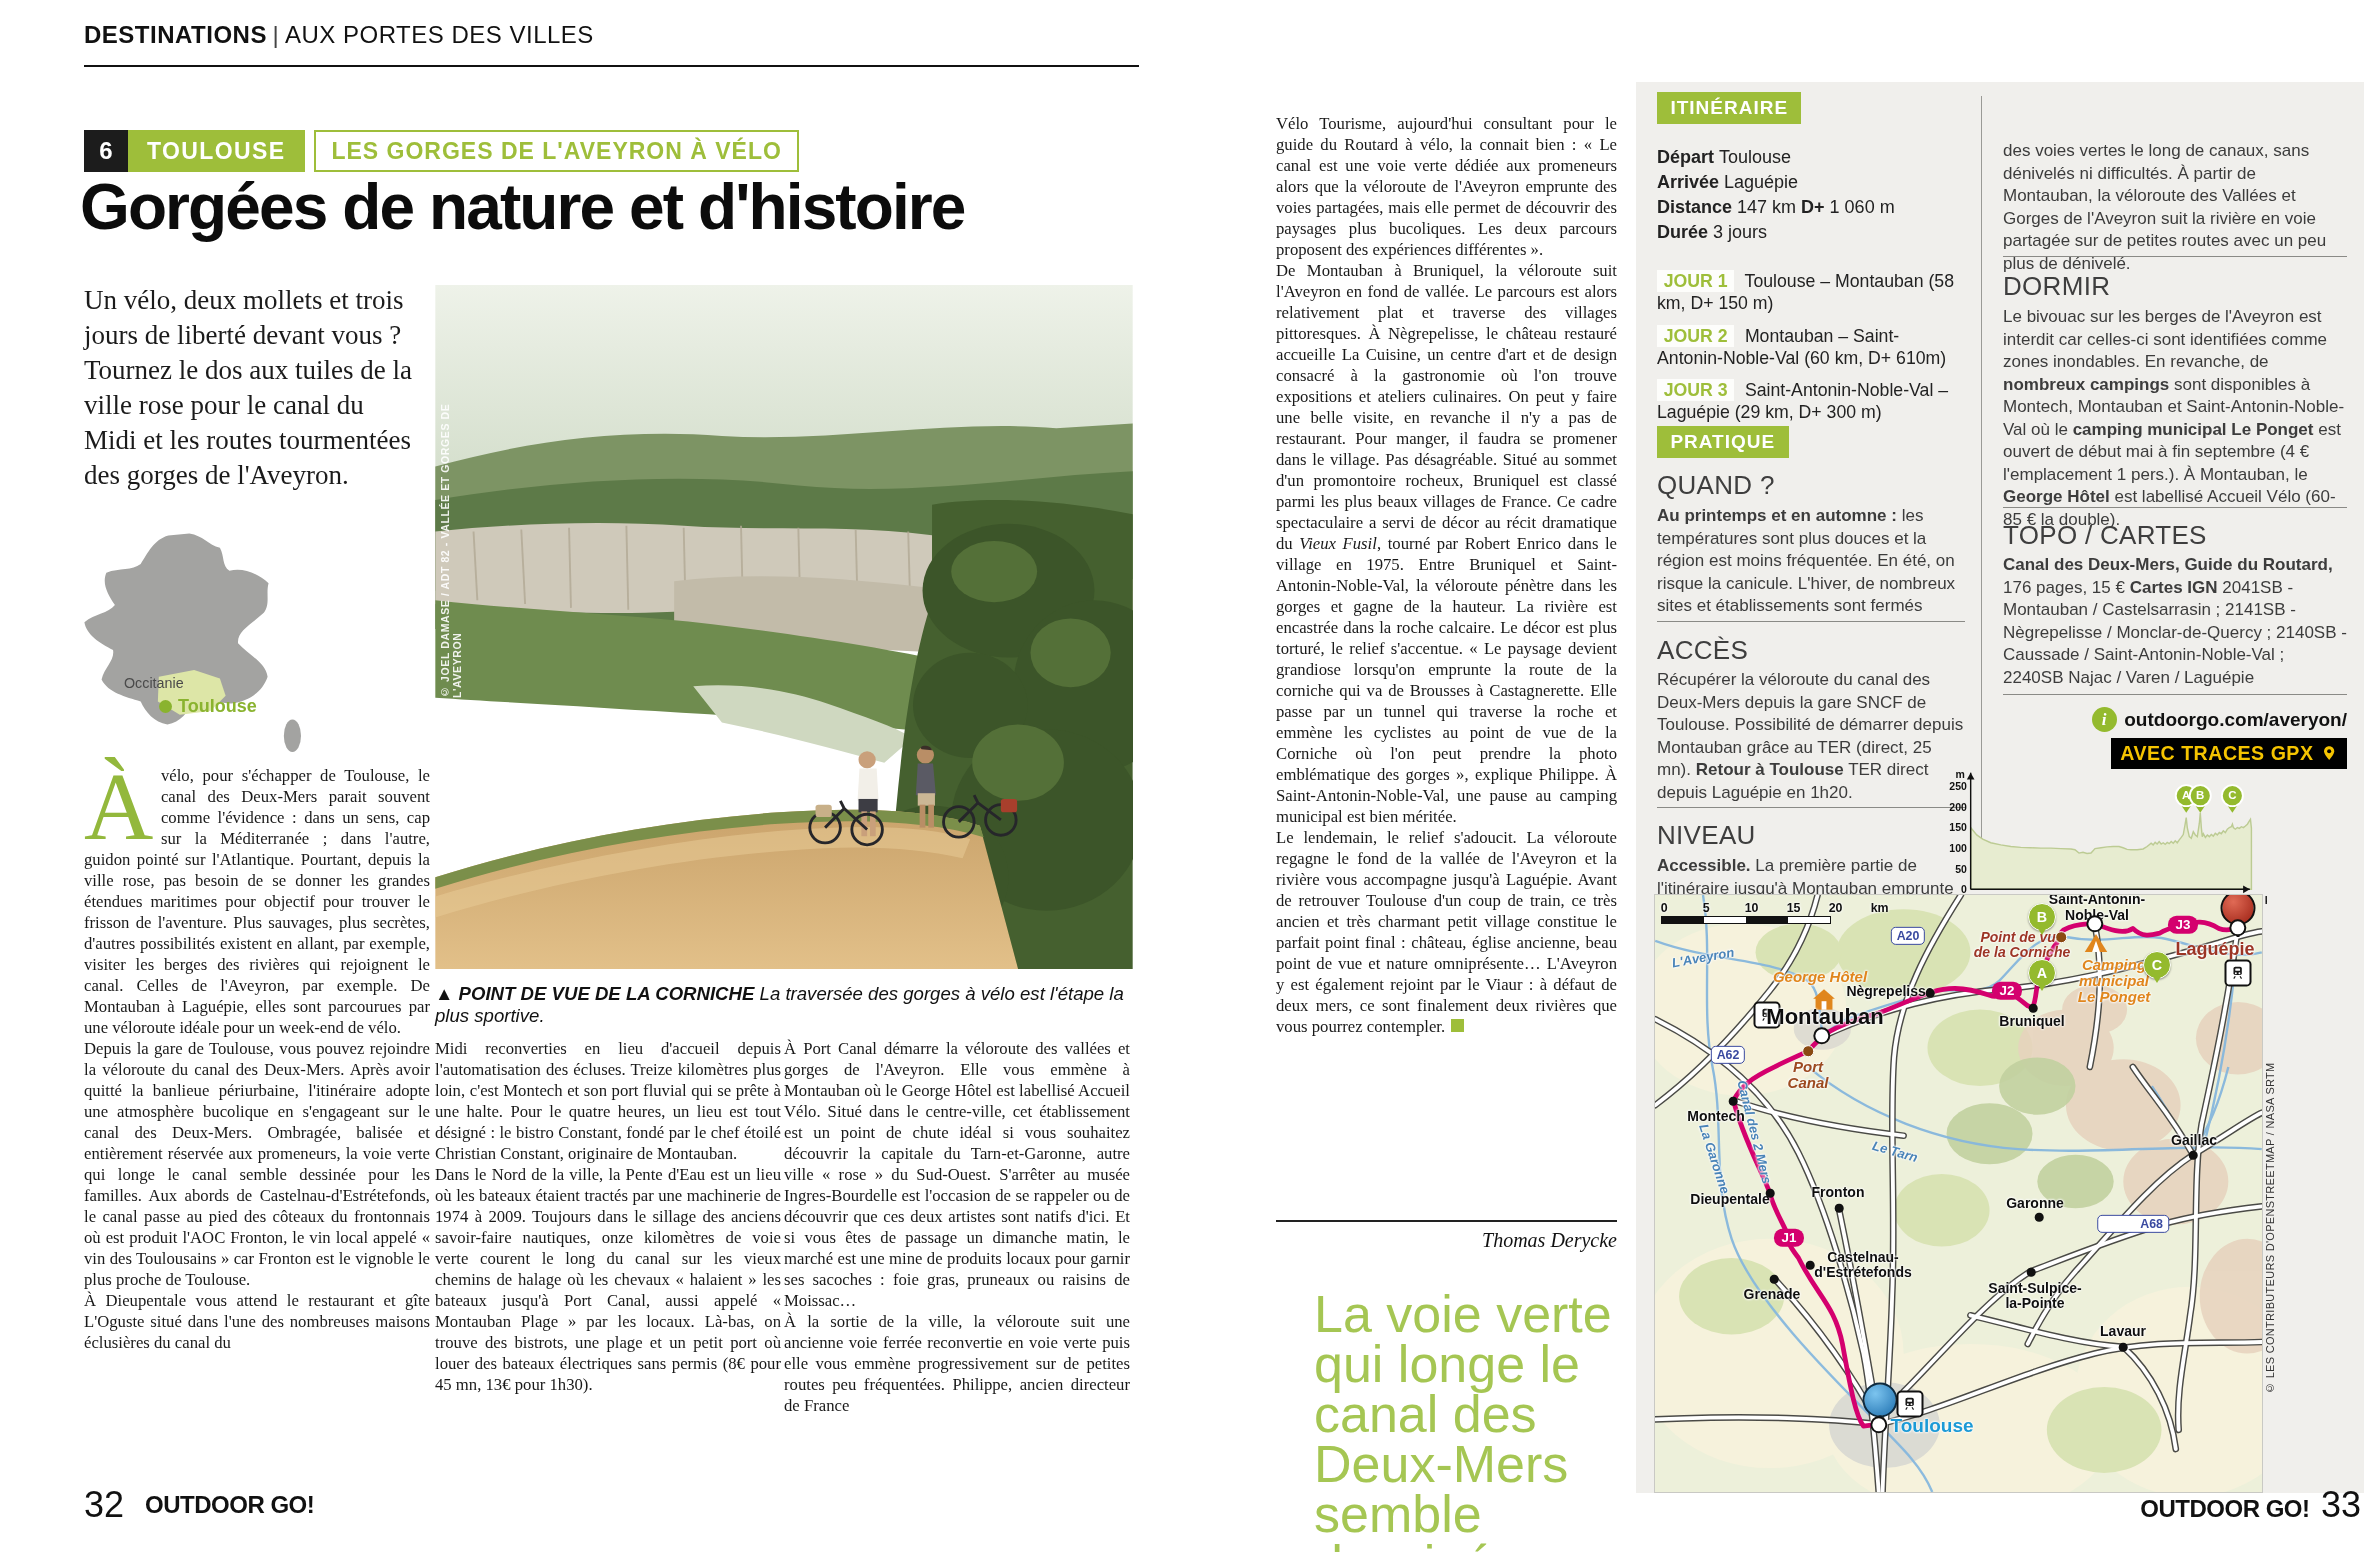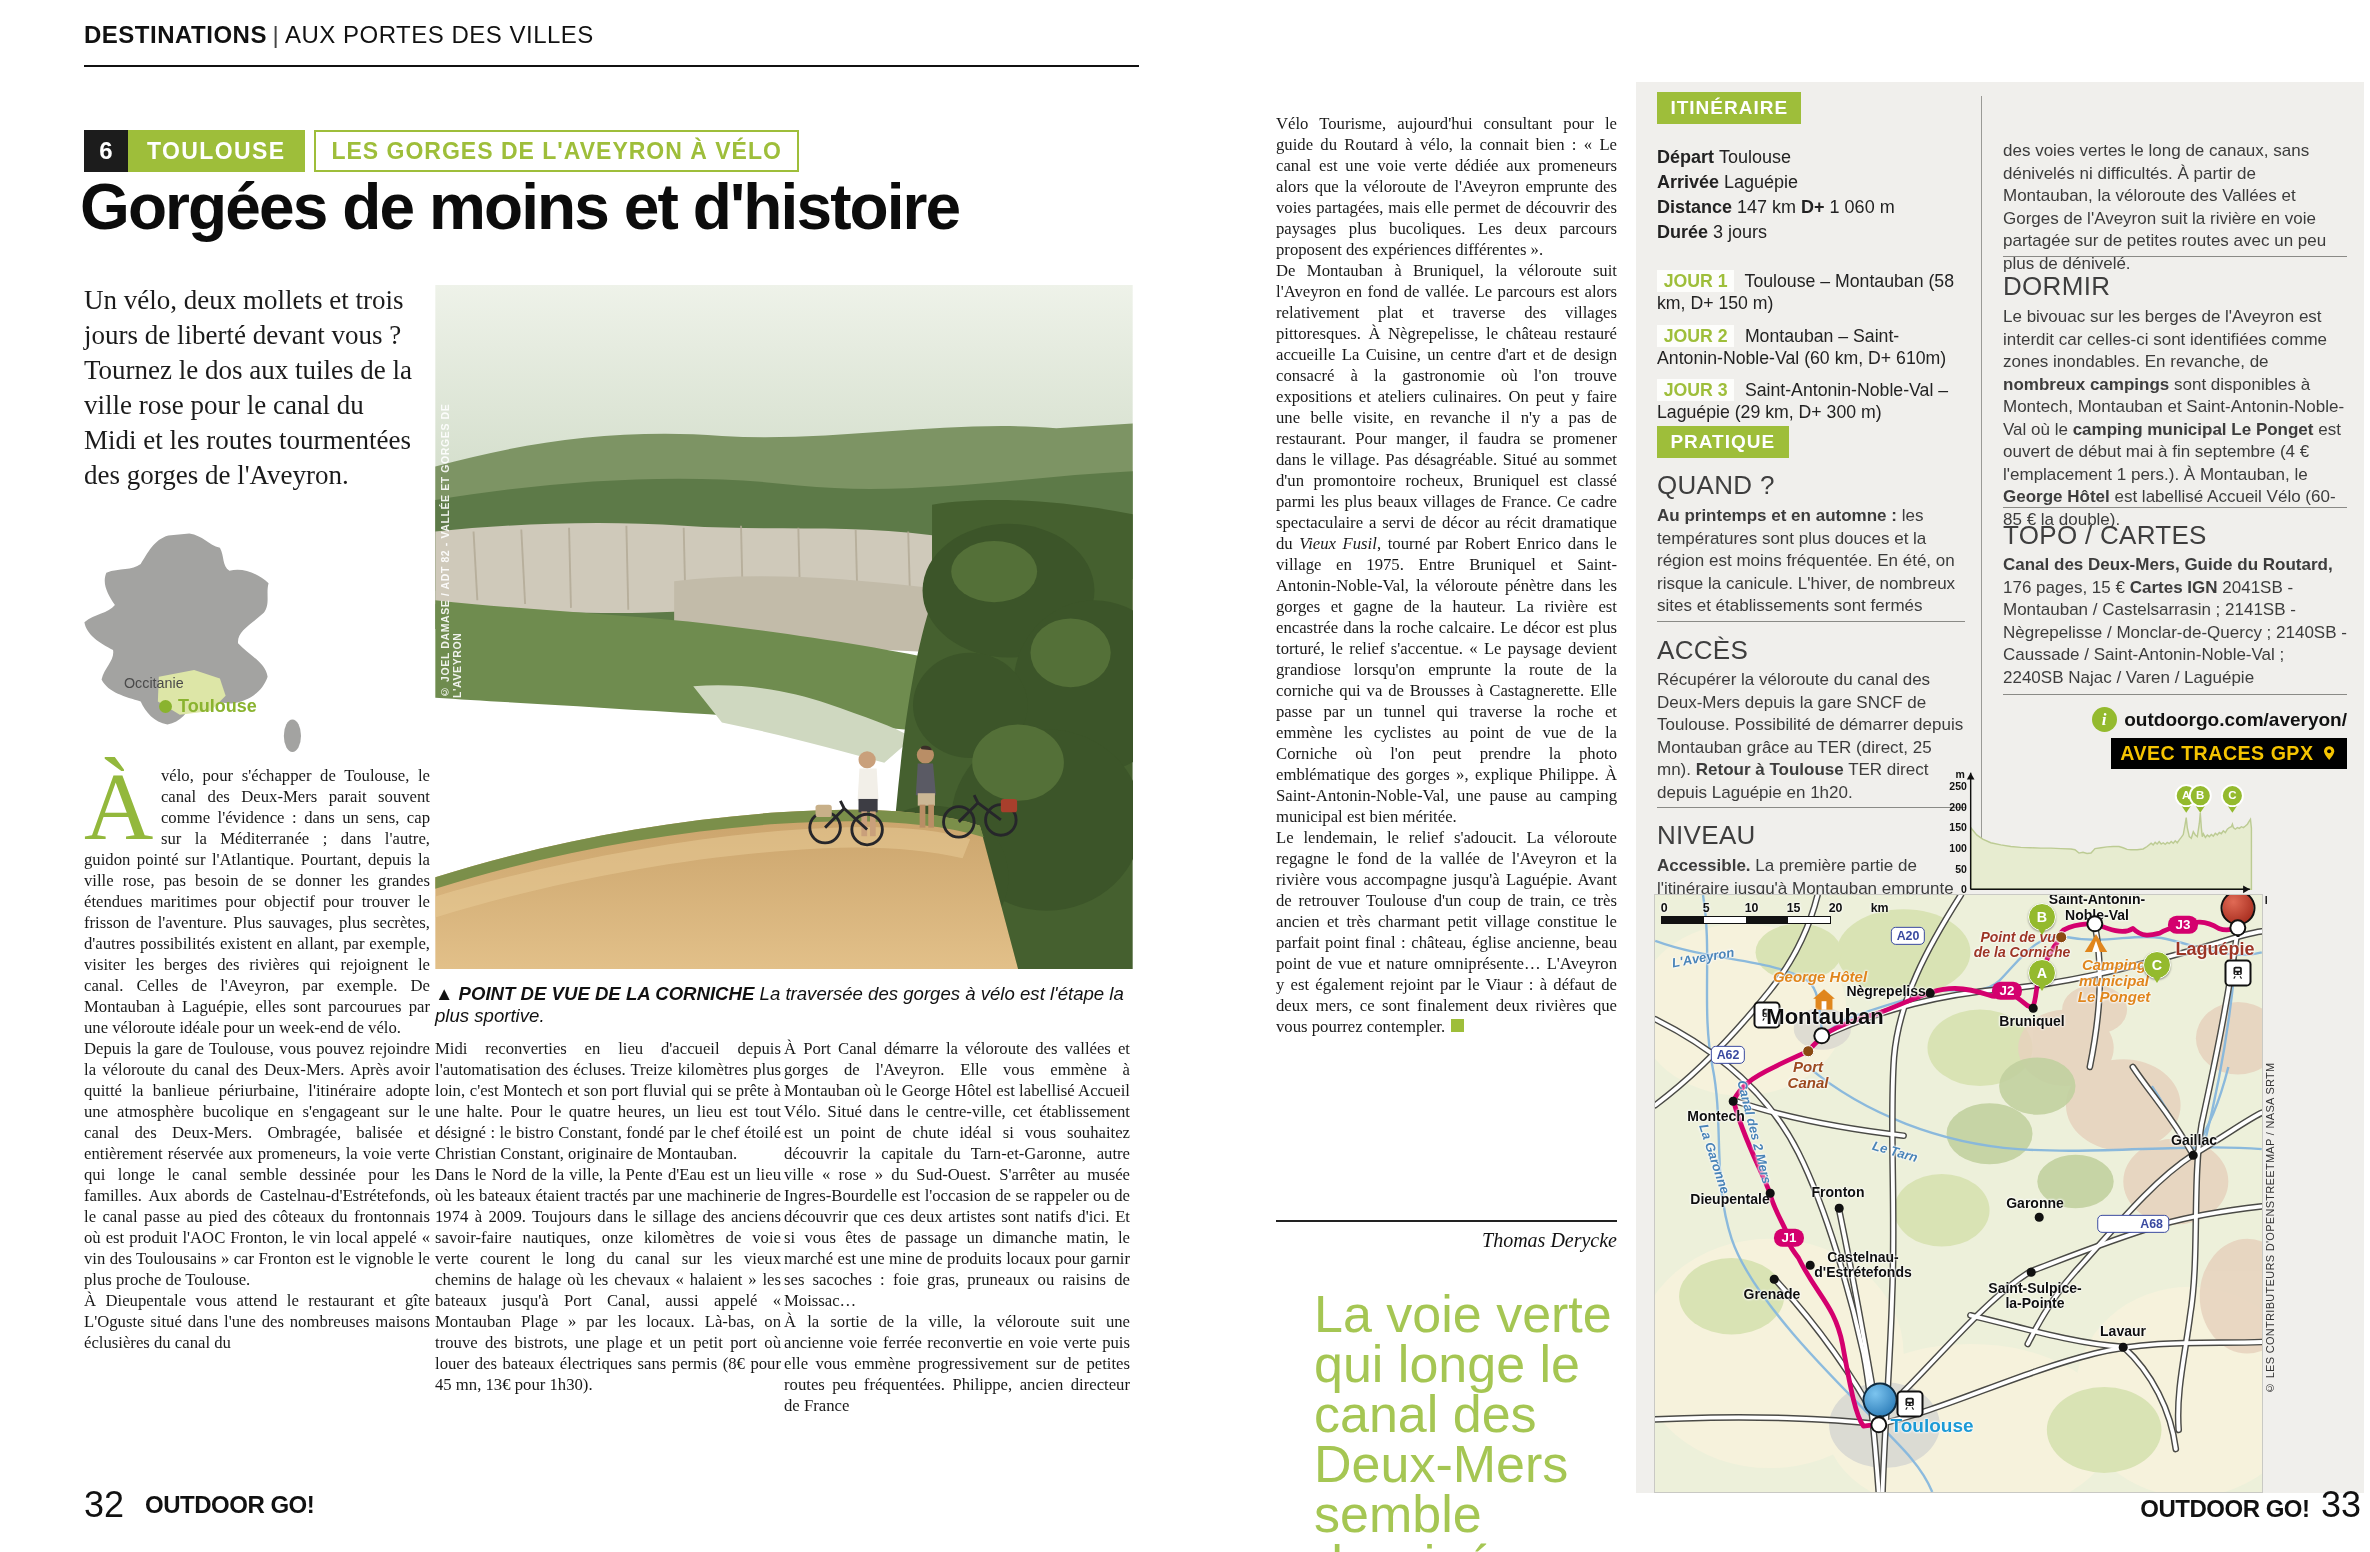--- a/index.html
+++ b/index.html
@@ -119,21 +119,21 @@
     <span class="b">DESTINATIONS</span><span class="sep">|</span><span>AUX PORTES DES VILLES</span>
   </div>
   <div class="abs top-rule"></div>
 
   <div class="abs kicker">
     <div class="kick-num">6</div>
     <div class="kick-city">TOULOUSE</div>
     <div class="kick-topic">LES GORGES DE L'AVEYRON À VÉLO</div>
   </div>
 
-  <h1 class="abs headline sans" style="margin:0;">Gorgées de moins et d'histoire</h1>
+  <h1 class="abs headline sans" style="margin:0;">Gorgées de nature et d'histoire</h1>
 
   <div class="abs intro serif">Un vélo, deux mollets et trois jours de liberté devant vous ? Tournez le dos aux tuiles de la ville rose pour le canal du Midi et les routes tourmentées des gorges de l'Aveyron.</div>
 
   <div class="abs france">
     <svg width="239" height="250" viewBox="0 0 250 262">
       <path d="M128,10 C142,12 148,22 160,25 C165,34 162,44 170,49 C184,45 200,52 211,62 C208,73 213,84 206,93 C192,106 178,112 179,125 C191,138 208,145 210,160 C205,175 191,186 172,188 C156,188 147,181 133,186 C126,197 119,208 105,210 C91,208 82,197 77,186 C61,181 43,177 36,163 C39,150 50,143 48,132 C34,125 20,116 18,103 C29,94 43,94 50,85 C43,74 36,63 41,51 C55,46 68,49 77,42 C84,31 91,16 106,12 Z" fill="#a3a3a1"></path>
       <path d="M96,160 L133,153 L160,162 L166,180 L150,196 L118,200 L95,186 Z" fill="#dde6a7"></path>
       <ellipse cx="236" cy="222" rx="9" ry="17" fill="#a3a3a1"></ellipse>
     </svg>
     <div class="fr-occ-label sans">Occitanie</div>

